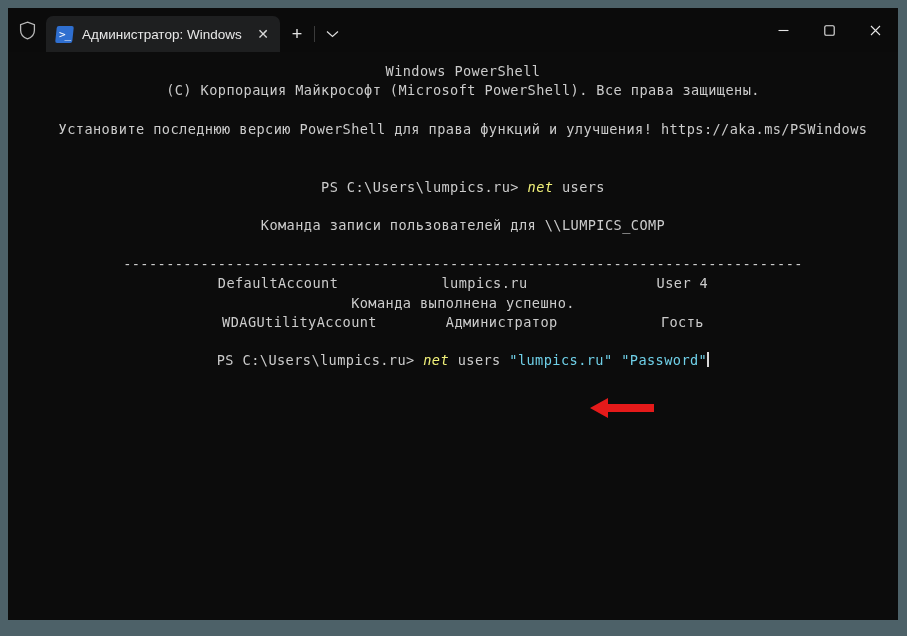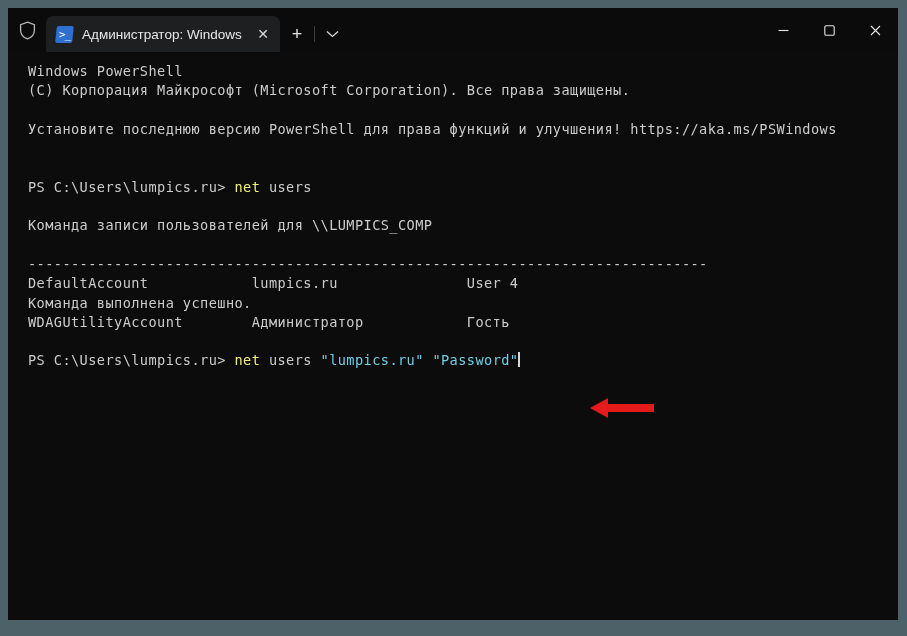--- a/index.html
+++ b/index.html
@@ -153,31 +153,32 @@
     color: #e6e6e6;
   }
 
   
   #terminal {
     position: relative;
     flex: 1 1 auto;
     background: #0c0c0c;
     padding: 10px 0 0 20px;
     overflow: hidden;
+    text-align: center;
   }
   .line {
     height: 19.3px;
     line-height: 19.3px;
     font-family: "DejaVu Sans Mono", monospace;
     font-size: 13.6px;
     color: #cccccc;
     white-space: pre;
     letter-spacing: 0.42px;
   }
-  .cmd      { color: #f2f27a; }
+  .cmd      { color: #f2f27a; font-style: italic; }
   .str      { color: #6fd0e8; }
   .plain    { color: #cccccc; }
 
   #cursor {
     display: inline-block;
     width: 2px;
     height: 15px;
     background: #d8d8d8;
     vertical-align: -2px;
   }
@@ -238,21 +239,21 @@
           <svg width="13" height="13" viewBox="0 0 13 13" aria-hidden="true">
             <path d="M2 2 L11 11 M11 2 L2 11" stroke="#e6e6e6" stroke-width="1.1"></path>
           </svg>
         </div>
       </div>
     </div>
 
     <div id="terminal">
       <div id="lines">
           <div class="line"><span class="plain">Windows PowerShell</span></div>
-          <div class="line"><span class="plain">(C) Корпорация Майкрософт (Microsoft Corporation). Все права защищены.</span></div>
+          <div class="line"><span class="plain">(C) Корпорация Майкрософт (Microsoft PowerShell). Все права защищены.</span></div>
           <div class="line">&nbsp;</div>
           <div class="line"><span class="plain">Установите последнюю версию PowerShell для права функций и улучшения! https://aka.ms/PSWindows</span></div>
           <div class="line">&nbsp;</div>
           <div class="line">&nbsp;</div>
           <div class="line"><span class="plain">PS C:\Users\lumpics.ru&gt; </span><span class="cmd">net</span><span class="plain"> users</span></div>
           <div class="line">&nbsp;</div>
           <div class="line"><span class="plain">Команда записи пользователей для \\LUMPICS_COMP</span></div>
           <div class="line">&nbsp;</div>
           <div class="line"><span class="plain">-------------------------------------------------------------------------------</span></div>
           <div class="line"><span class="plain">DefaultAccount            lumpics.ru               User 4</span></div>

